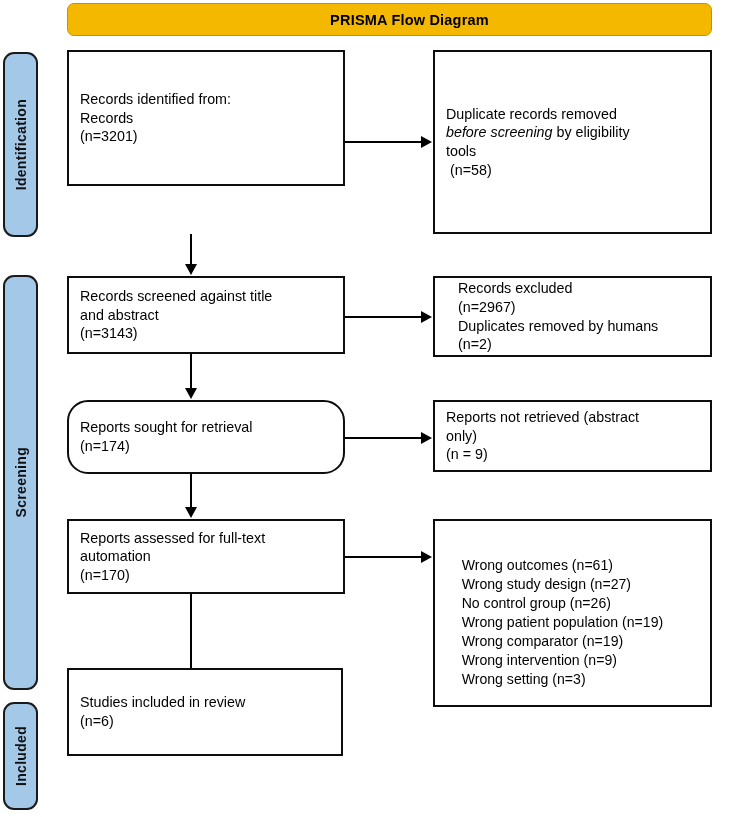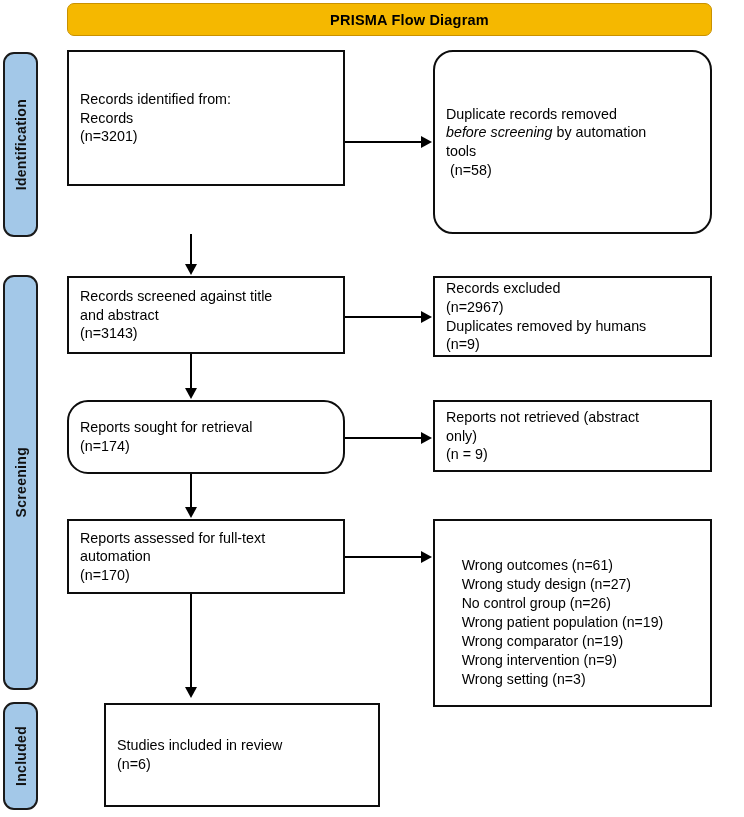--- a/index.html
+++ b/index.html
@@ -87,25 +87,25 @@
   }
   .flow-box .box-text em {
     font-style: italic;
   }
 
   
   .box-identified     { left: 67px;  top: 50px;  width: 278px; height: 136px; }
   .box-screened       { left: 67px;  top: 276px; width: 278px; height: 78px;  }
   .box-sought         { left: 67px;  top: 400px; width: 278px; height: 74px; border-radius: 21px;  }
   .box-assessed       { left: 67px;  top: 519px; width: 278px; height: 75px;  }
-  .box-included       { left: 67px;  top: 703px; width: 276px; height: 104px; margin-left: 37px; }
-
-  
-  .box-duplicates     { left: 433px; top: 50px;  width: 279px; height: 184px; border-radius: 20px; }
-  .box-excluded-rec   { left: 433px; top: 276px; width: 279px; height: 81px;  }
+  .box-included       { left: 67px;  top: 668px; width: 276px; height: 88px; }
+
+  
+  .box-duplicates     { left: 433px; top: 50px;  width: 279px; height: 184px; }
+  .box-excluded-rec   { left: 433px; top: 276px; width: 279px; height: 81px; padding-left: 12px;  }
   .box-notretrieved   { left: 433px; top: 400px; width: 279px; height: 72px;  }
   .box-excluded-rep   { left: 433px; top: 519px; width: 279px; height: 188px; }
 
   .box-excluded-rep .box-text {
     font-size: 14.1px;
     line-height: 1.36;
   }
 
   
   .conn {
@@ -148,35 +148,35 @@
   </div>
   <div class="stage-pill pill-included">
     <span class="stage-label">Included</span>
   </div>
 
   <div class="flow-box box-identified">
     <div class="box-text"><span>Records identified from:</span><br><span>Records</span><br><span>(n=3201)</span></div>
   </div>
 
   <div class="flow-box box-duplicates">
-    <div class="box-text"><span>Duplicate records removed</span><br><em>before screening</em><span> by automation</span><br><span>tools</span><br><span> (n=58)</span></div>
+    <div class="box-text"><span>Duplicate records removed</span><br><em>before screening</em><span> by eligibility</span><br><span>tools</span><br><span> (n=58)</span></div>
   </div>
 
   <div class="conn conn-h" style="left:345px; top:141px; width:77px;"></div>
   <div class="arrowhead arrow-right" style="left:421px; top:136px;"></div>
 
   <div class="conn conn-v" style="left:190px; top:234px; height:31px;"></div>
   <div class="arrowhead arrow-down" style="left:185px; top:264px;"></div>
 
   <div class="flow-box box-screened">
     <div class="box-text"><span>Records screened against title</span><br><span>and abstract</span><br><span>(n=3143)</span></div>
   </div>
 
   <div class="flow-box box-excluded-rec">
-    <div class="box-text"><span>Records excluded</span><br><span>(n=2967)</span><br><span>Duplicates removed by humans</span><br><span>(n=9)</span></div>
+    <div class="box-text"><span>Records excluded</span><br><span>(n=2967)</span><br><span>Duplicates removed by humans</span><br><span>(n=2)</span></div>
   </div>
 
   <div class="conn conn-h" style="left:345px; top:316px; width:77px;"></div>
   <div class="arrowhead arrow-right" style="left:421px; top:311px;"></div>
 
   <div class="conn conn-v" style="left:190px; top:354px; height:35px;"></div>
   <div class="arrowhead arrow-down" style="left:185px; top:388px;"></div>
 
   <div class="flow-box box-sought">
     <div class="box-text"><span>Reports sought for retrieval</span><br><span>(n=174)</span></div>

